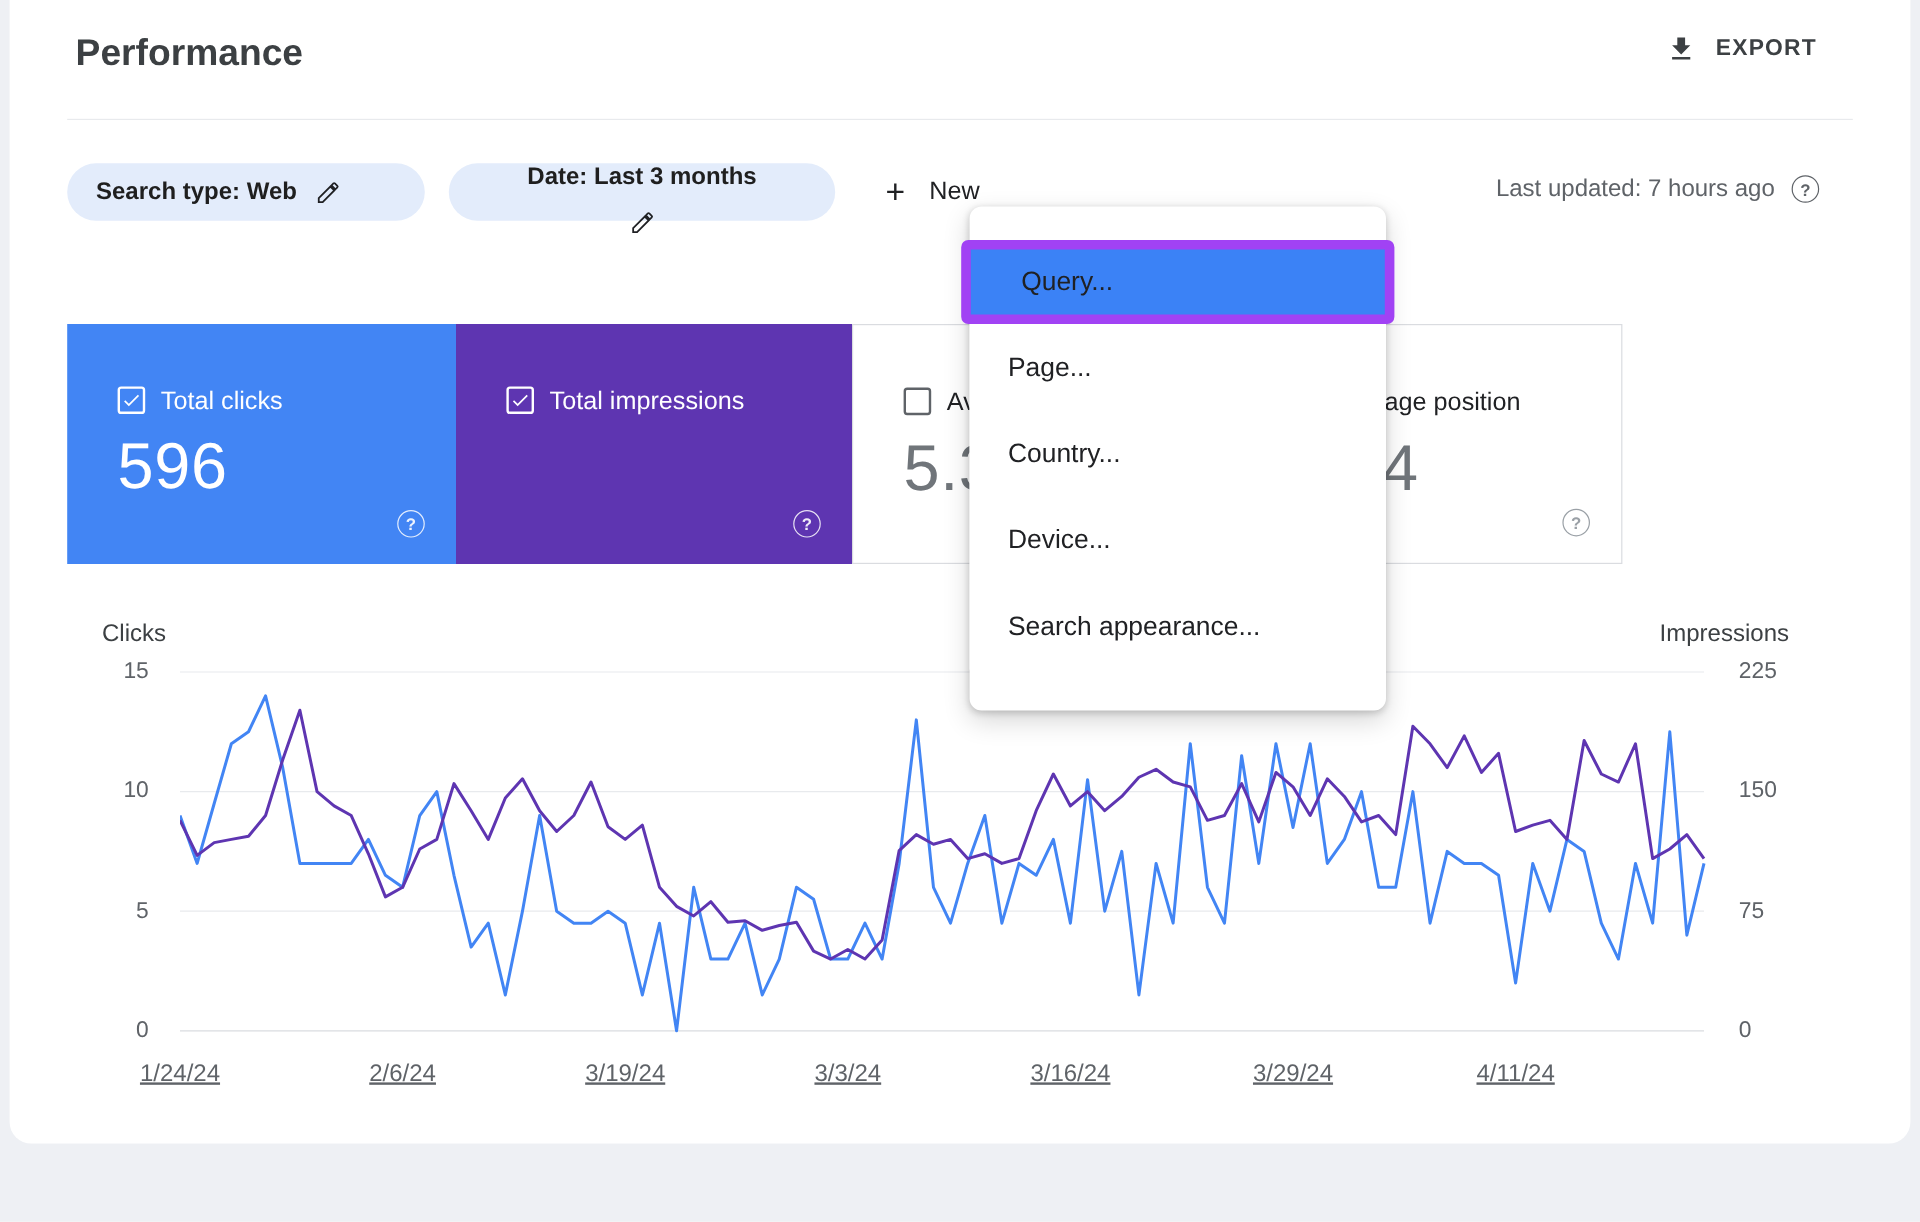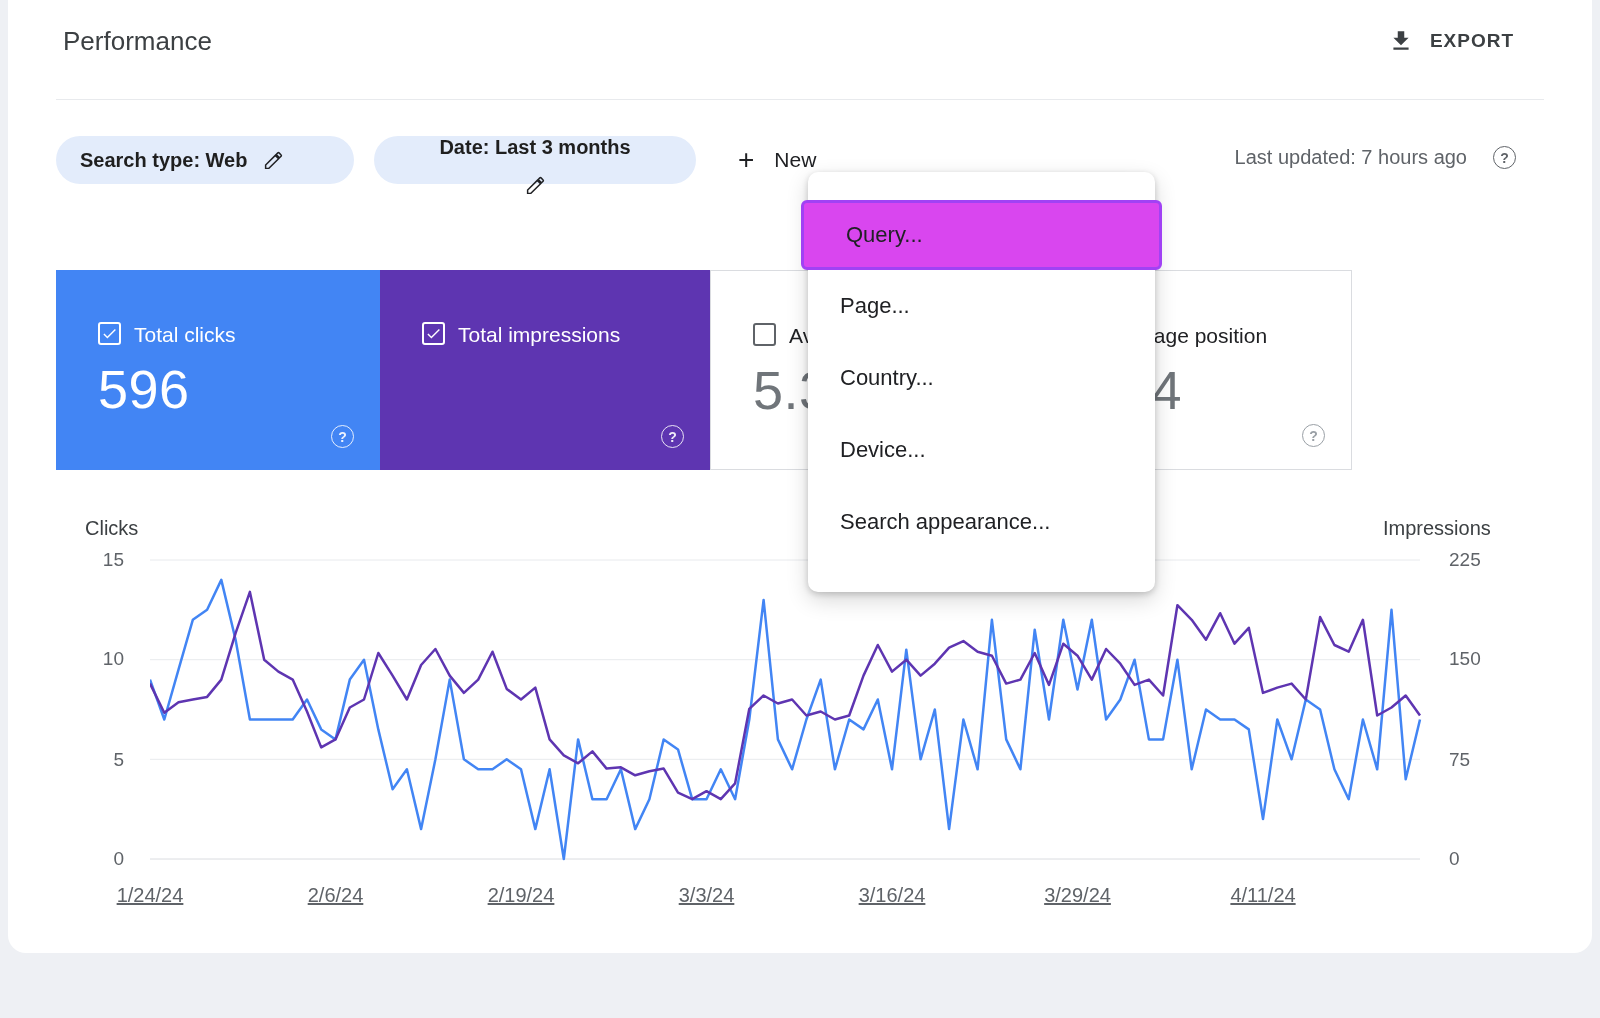--- a/index.html
+++ b/index.html
@@ -3,37 +3,37 @@
 <meta charset="utf-8">
 <style>
   * { margin:0; padding:0; box-sizing:border-box; }
   html,body { width:1600px; height:1018px; overflow:hidden;
     font-family:"Liberation Sans","DejaVu Sans",sans-serif; background:#eef0f4; }
   .page { position:relative; width:1600px; height:1018px; }
   .panel { position:absolute; left:8px; top:0; width:1584px; height:953px;
     background:#ffffff; border-radius:0 0 18px 18px; }
 
   
-  .title { position:absolute; left:63px; top:26px; font-size:26px; color:#3c4043; font-weight:400; }
+  .title { position:absolute; left:63px; top:26px; font-size:31px; color:#3c4043; font-weight:700; }
   .export { position:absolute; top:28px; right:86px; display:flex; align-items:center; gap:16px;
     cursor:pointer; }
   .export .lbl { font-size:19px; font-weight:700; letter-spacing:1px; color:#3c4043; }
   .divider { position:absolute; left:56px; right:56px; top:99px; height:1px; background:#e8eaed; }
 
   
   .chip { position:absolute; top:136px; height:48px; border-radius:24px; background:#e3ecfb;
     display:flex; align-items:center; gap:16px; padding:0 24px; font-size:20px; font-weight:600;
     color:#1f1f1f; cursor:pointer; }
   .chip.c1 { left:56px; width:298px; }
   .chip.c2 { left:374px; width:322px;flex-direction:column; }
   .newbtn { position:absolute; left:728px; top:136px; height:48px; display:flex; align-items:center;
     gap:20px; cursor:pointer; padding:0 10px; }
   .newbtn .plus { font-size:28px; color:#202124; line-height:1; font-weight:400; }
   .newbtn .lbl { font-size:21px; color:#202124; }
-  .lastupd { position:absolute; top:146px; right:84px; display:flex; align-items:center; gap:26px; }
+  .lastupd { position:absolute; top:146px; right:84px; display:flex; align-items:center; gap:14px; }
   .lastupd .txt { font-size:20px; color:#5f6368; }
   .helpc { width:23px; height:23px; border:1.7px solid #5f6368; border-radius:50%; color:#5f6368;
     font-size:14px; font-weight:700; display:flex; align-items:center; justify-content:center; }
 
   
   .card { position:absolute; top:270px; height:200px; color:#fff; }
   .card.c0 { left:56px;  width:324px; }
   .card.c1 { left:380px; width:330px; }
   .card.c2 { left:710px; width:322px; }
   .card.c3 { left:1032px; width:320px; }
@@ -50,21 +50,21 @@
     border-color:rgba(255,255,255,.85); color:rgba(255,255,255,.9); }
   .card.plain .helpc.card-help { border-color:#9aa0a6; color:#9aa0a6; }
 
   
   .dropdown { position:absolute; left:808px; top:172px; width:347px; height:420px; background:#fff;
     border-radius:10px; box-shadow:0 2px 6px rgba(0,0,0,.18), 0 8px 22px rgba(0,0,0,.16); z-index:20; }
   .dd-item { height:72px; display:flex; align-items:center; padding-left:32px; font-size:22px;
     color:#202124; cursor:pointer; background:#fff; }
   .dd-list { position:absolute; left:0; right:0; top:98px; }
   .dd-highlight-item { position:absolute; left:-7px; right:-7px; top:28px; height:70px;
-    background:#d946ef; border:3px solid #f97316; border-radius:6px; display:flex;
+    background:#3b82f6; border:8px solid #f97316; border-radius:6px; display:flex;
     align-items:center; padding-left:42px; font-size:22px; color:#202124; cursor:pointer; }
 
   
   .axis-title { position:absolute; top:517px; font-size:20px; color:#3c4043; }
   .ytick { position:absolute; width:66px; font-size:19px; color:#5f6368; line-height:22px; }
   .ytick.left { left:58px; text-align:right; }
   .ytick.right { left:1449px; text-align:left; }
   .xtick { position:absolute; top:884px; font-size:20px; color:#5f6368; transform:translateX(-50%);
     white-space:nowrap;text-decoration:underline; }
   #chart-svg { position:absolute; left:150px; top:548px; }
@@ -164,21 +164,21 @@
     <line x1="0" y1="12" x2="1270" y2="12" stroke="#e8eaed" stroke-width="1"></line>
     <line x1="0" y1="111.7" x2="1270" y2="111.7" stroke="#e8eaed" stroke-width="1"></line>
     <line x1="0" y1="211.3" x2="1270" y2="211.3" stroke="#e8eaed" stroke-width="1"></line>
     <line x1="0" y1="311" x2="1270" y2="311" stroke="#dadce0" stroke-width="1"></line>
   <polyline points="0.0,131.6 14.3,171.5 28.5,121.6 42.8,71.8 57.1,61.8 71.3,31.9 85.6,91.7 99.9,171.5 114.2,171.5 128.4,171.5 142.7,171.5 157.0,151.5 171.2,181.4 185.5,191.4 199.8,131.6 214.0,111.7 228.3,181.4 242.6,241.2 256.9,221.3 271.1,281.1 285.4,211.3 299.7,131.6 313.9,211.3 328.2,221.3 342.5,221.3 356.7,211.3 371.0,221.3 385.3,281.1 399.6,221.3 413.8,311.0 428.1,191.4 442.4,251.2 456.6,251.2 470.9,221.3 485.2,281.1 499.4,251.2 513.7,191.4 528.0,201.4 542.2,251.2 556.5,251.2 570.8,221.3 585.1,251.2 599.3,171.5 613.6,51.9 627.9,191.4 642.1,221.3 656.4,171.5 670.7,131.6 684.9,221.3 699.2,171.5 713.5,181.4 727.8,151.5 742.0,221.3 756.3,101.7 770.6,211.3 784.8,161.5 799.1,281.1 813.4,171.5 827.6,221.3 841.9,71.8 856.2,191.4 870.4,221.3 884.7,81.8 899.0,171.5 913.3,71.8 927.5,141.6 941.8,71.8 956.1,171.5 970.3,151.5 984.6,111.7 998.9,191.4 1013.1,191.4 1027.4,111.7 1041.7,221.3 1056.0,161.5 1070.2,171.5 1084.5,171.5 1098.8,181.4 1113.0,271.1 1127.3,171.5 1141.6,211.3 1155.8,151.5 1170.1,161.5 1184.4,221.3 1198.7,251.2 1212.9,171.5 1227.2,221.3 1241.5,61.8 1255.7,231.3 1270.0,171.5" fill="none" stroke="#4285f4" stroke-width="2.5" stroke-linejoin="round"></polyline>
       <polyline points="0.0,135.6 14.3,164.8 28.5,154.2 42.8,151.5 57.1,148.9 71.3,131.6 85.6,85.1 99.9,43.9 114.2,111.7 128.4,123.6 142.7,131.6 157.0,163.5 171.2,199.4 185.5,191.4 199.8,159.5 214.0,151.5 228.3,105.0 242.6,127.6 256.9,151.5 271.1,117.0 285.4,101.0 299.7,127.6 313.9,144.9 328.2,131.6 342.5,103.7 356.7,140.9 371.0,151.5 385.3,139.6 399.6,191.4 413.8,207.3 428.1,215.3 442.4,203.4 456.6,220.6 470.9,219.3 485.2,227.3 499.4,223.3 513.7,220.6 528.0,244.6 542.2,251.2 556.5,243.2 570.8,251.2 585.1,235.3 599.3,160.8 613.6,147.5 627.9,155.5 642.1,151.5 656.4,167.5 670.7,163.5 684.9,171.5 699.2,167.5 713.5,127.6 727.8,97.0 742.0,123.6 756.3,111.7 770.6,127.6 784.8,115.7 799.1,99.7 813.4,93.1 827.6,103.7 841.9,107.7 856.2,135.6 870.4,131.6 884.7,105.0 899.0,136.9 913.3,95.7 927.5,107.7 941.8,131.6 956.1,101.0 970.3,115.7 984.6,136.9 998.9,131.6 1013.1,147.5 1027.4,57.2 1041.7,71.8 1056.0,91.7 1070.2,65.2 1084.5,95.7 1098.8,79.8 1113.0,144.9 1127.3,139.6 1141.6,135.6 1155.8,151.5 1170.1,69.1 1184.4,97.0 1198.7,103.7 1212.9,71.8 1227.2,167.5 1241.5,159.5 1255.7,147.5 1270.0,167.5" fill="none" stroke="#5e35b1" stroke-width="2.5" stroke-linejoin="round"></polyline>
     </svg>
 
   <div class="xtick" style="left: 150px;">1/24/24</div>
   <div class="xtick" style="left: 335.506px;">2/6/24</div>
-  <div class="xtick" style="left: 521.011px;">2/19/24</div>
+  <div class="xtick" style="left: 521.011px;">3/19/24</div>
   <div class="xtick" style="left: 706.517px;">3/3/24</div>
   <div class="xtick" style="left: 892.022px;">3/16/24</div>
   <div class="xtick" style="left: 1077.53px;">3/29/24</div>
   <div class="xtick" style="left: 1263.03px;">4/11/24</div>
 
   <div class="dropdown">
     <div class="dd-highlight-item" style="border-color: rgb(161, 66, 244);">
       <span>Query...</span>
     </div>
     <div class="dd-list">

